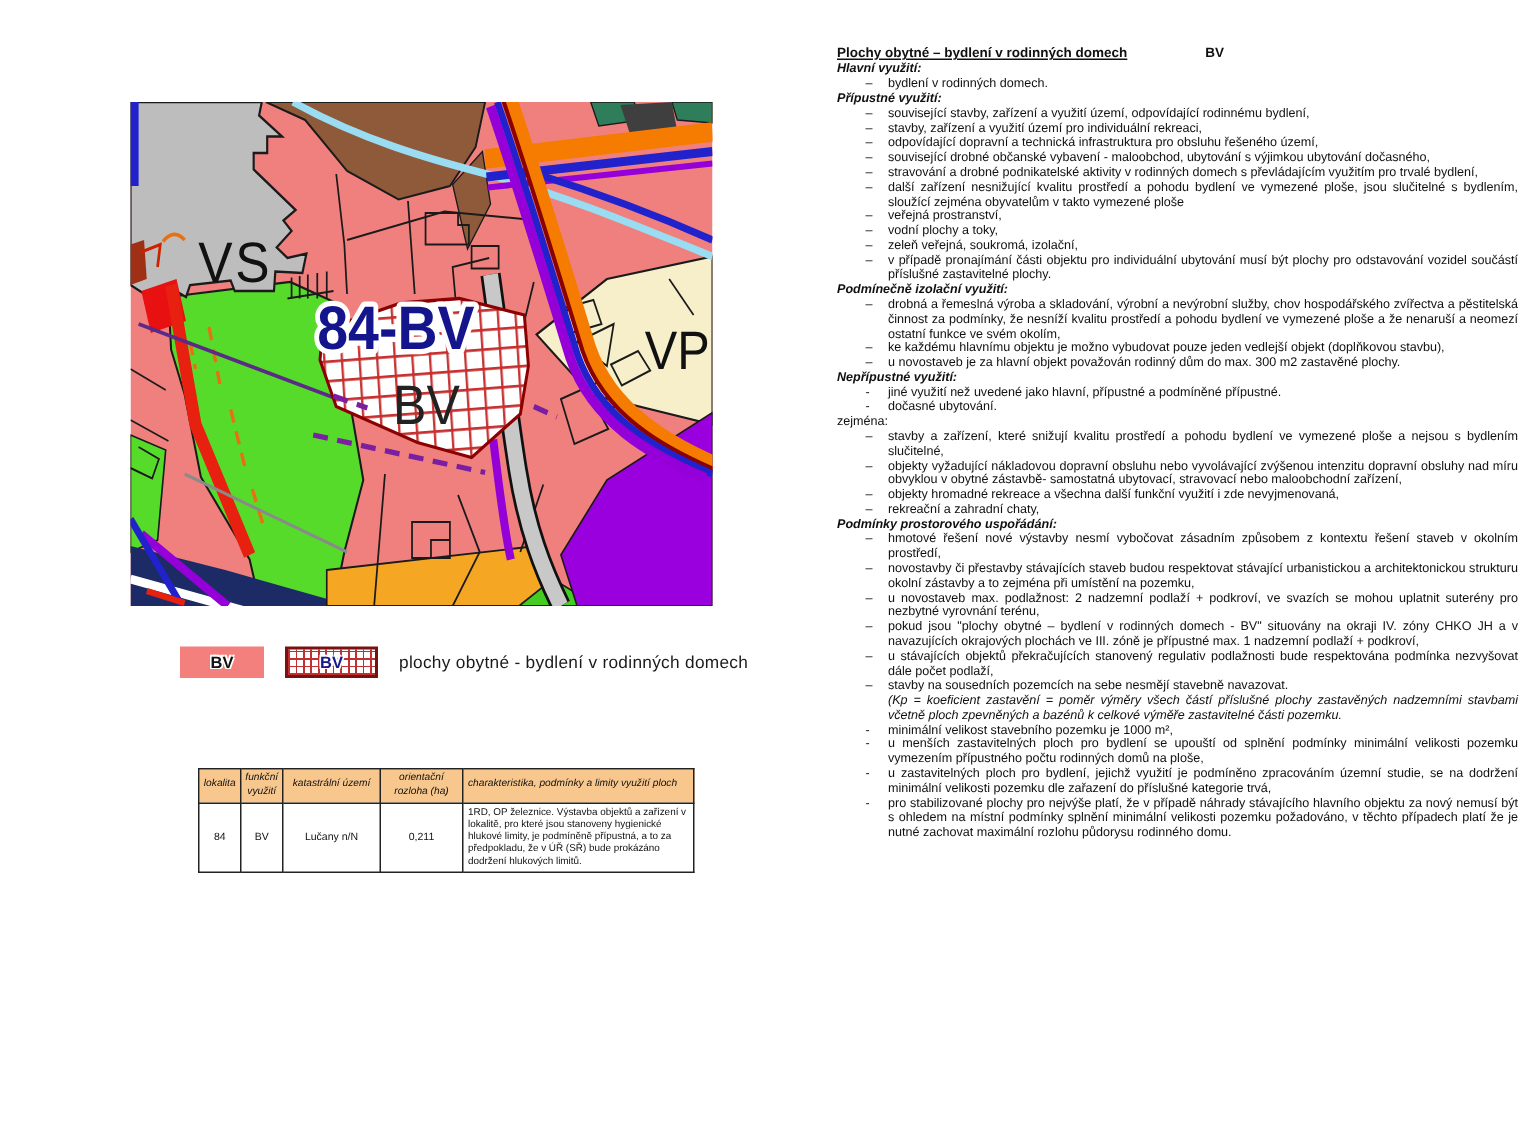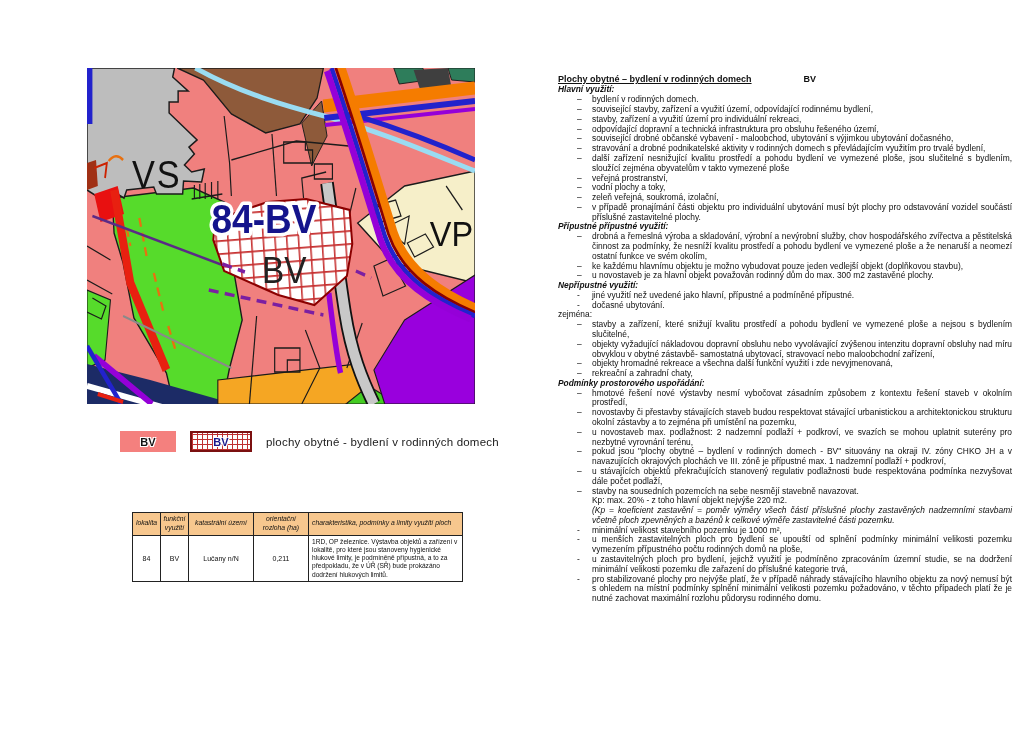--- a/index.html
+++ b/index.html
@@ -28,21 +28,21 @@
   table.ztable{position:absolute;left:132px;top:512px;width:330px;border-collapse:collapse;
       table-layout:fixed;font-size:6.8px;}
   .ztable th{background:#F7C78E;font-style:italic;font-weight:normal;border:1px solid #222;
       padding:2px 1px;text-align:center;line-height:1.3;vertical-align:middle;}
   .ztable th:last-child{text-align:left;padding-left:3px;}
   .ztable td{border:1px solid #222;text-align:center;vertical-align:middle;font-size:7px;
       padding:2px;height:40px;}
   .ztable td:last-child{text-align:left;font-size:6.6px;line-height:1.25;vertical-align:top;padding:2px 3px;}
 
   
-  .doc{position:absolute;left:558px;top:30px;width:454px;font-size:8.4px;line-height:1.165;color:#101010;margin-top:44px;}
+  .doc{position:absolute;left:558px;top:30px;width:454px;font-size:8.4px;line-height:1.165;color:#101010;}
   .doc-title-row{display:flex;font-weight:bold;font-size:9px;margin-bottom:1px;}
   .doc-title{text-decoration:underline;}
   .doc-code{margin-left:52px;}
   .sec-h{font-weight:bold;font-style:italic;}
   .sec-h.plain{font-weight:normal;font-style:normal;}
   .itm{display:flex;margin-left:19px;}
   .itm .dash{width:15px;flex:none;}
   .itm .txt{flex:1;text-align:justify;}
   .itm .txt.it{font-style:italic;}
 </style>
@@ -186,20 +186,21 @@
   </div>
   <div>
       <div class="sec">
         <div class="sec-h">Hlavní využití:</div>
         <div class="itm">
           <span class="dash">–</span>
           <span class="txt">bydlení v rodinných domech.</span>
         </div>
       </div>
       <div class="sec">
+        <div class="sec-h">Přípustné využití:</div>
         <div class="itm">
           <span class="dash">–</span>
           <span class="txt">související stavby, zařízení a využití území, odpovídající rodinnému bydlení,</span>
         </div>
         <div class="itm">
           <span class="dash">–</span>
           <span class="txt">stavby, zařízení a využití území pro individuální rekreaci,</span>
         </div>
         <div class="itm">
           <span class="dash">–</span>
@@ -228,21 +229,21 @@
         <div class="itm">
           <span class="dash">–</span>
           <span class="txt">zeleň veřejná, soukromá, izolační,</span>
         </div>
         <div class="itm">
           <span class="dash">–</span>
           <span class="txt">v případě pronajímání části objektu pro individuální ubytování musí být plochy pro odstavování vozidel součástí příslušné zastavitelné plochy.</span>
         </div>
       </div>
       <div class="sec">
-        <div class="sec-h">Přípustné přípustné využití:</div>
+        <div class="sec-h">Podmínečně izolační využití:</div>
         <div class="itm">
           <span class="dash">–</span>
           <span class="txt">drobná a řemeslná výroba a skladování, výrobní a nevýrobní služby, chov hospodářského zvířectva a pěstitelská činnost za podmínky, že nesníží kvalitu prostředí a pohodu bydlení ve vymezené ploše a že nenaruší a neomezí ostatní funkce ve svém okolím,</span>
         </div>
         <div class="itm">
           <span class="dash">–</span>
           <span class="txt">ke každému hlavnímu objektu je možno vybudovat pouze jeden vedlejší objekt (doplňkovou stavbu),</span>
         </div>
         <div class="itm">
           <span class="dash">–</span>
@@ -297,24 +298,20 @@
           <span class="dash">–</span>
           <span class="txt">pokud jsou "plochy obytné – bydlení v rodinných domech - BV" situovány na okraji IV. zóny CHKO JH a v navazujících okrajových plochách ve III. zóně je přípustné max. 1 nadzemní podlaží + podkroví,</span>
         </div>
         <div class="itm">
           <span class="dash">–</span>
           <span class="txt">u stávajících objektů překračujících stanovený regulativ podlažnosti bude respektována podmínka nezvyšovat dále počet podlaží,</span>
         </div>
         <div class="itm">
           <span class="dash">–</span>
           <span class="txt">stavby na sousedních pozemcích na sebe nesmějí stavebně navazovat.</span>
-        </div>
-        <div class="itm">
-          <span class="dash"></span>
-          <span class="txt">Kp: max. 20% - z toho hlavní objekt nejvýše 220 m2.</span>
         </div>
         <div class="itm">
           <span class="dash"></span>
           <span class="txt it">(Kp = koeficient zastavění = poměr výměry všech částí příslušné plochy zastavěných nadzemními stavbami včetně ploch zpevněných a bazénů k celkové výměře zastavitelné části pozemku.</span>
         </div>
         <div class="itm">
           <span class="dash">-</span>
           <span class="txt">minimální velikost stavebního pozemku je 1000 m²,</span>
         </div>
         <div class="itm">

